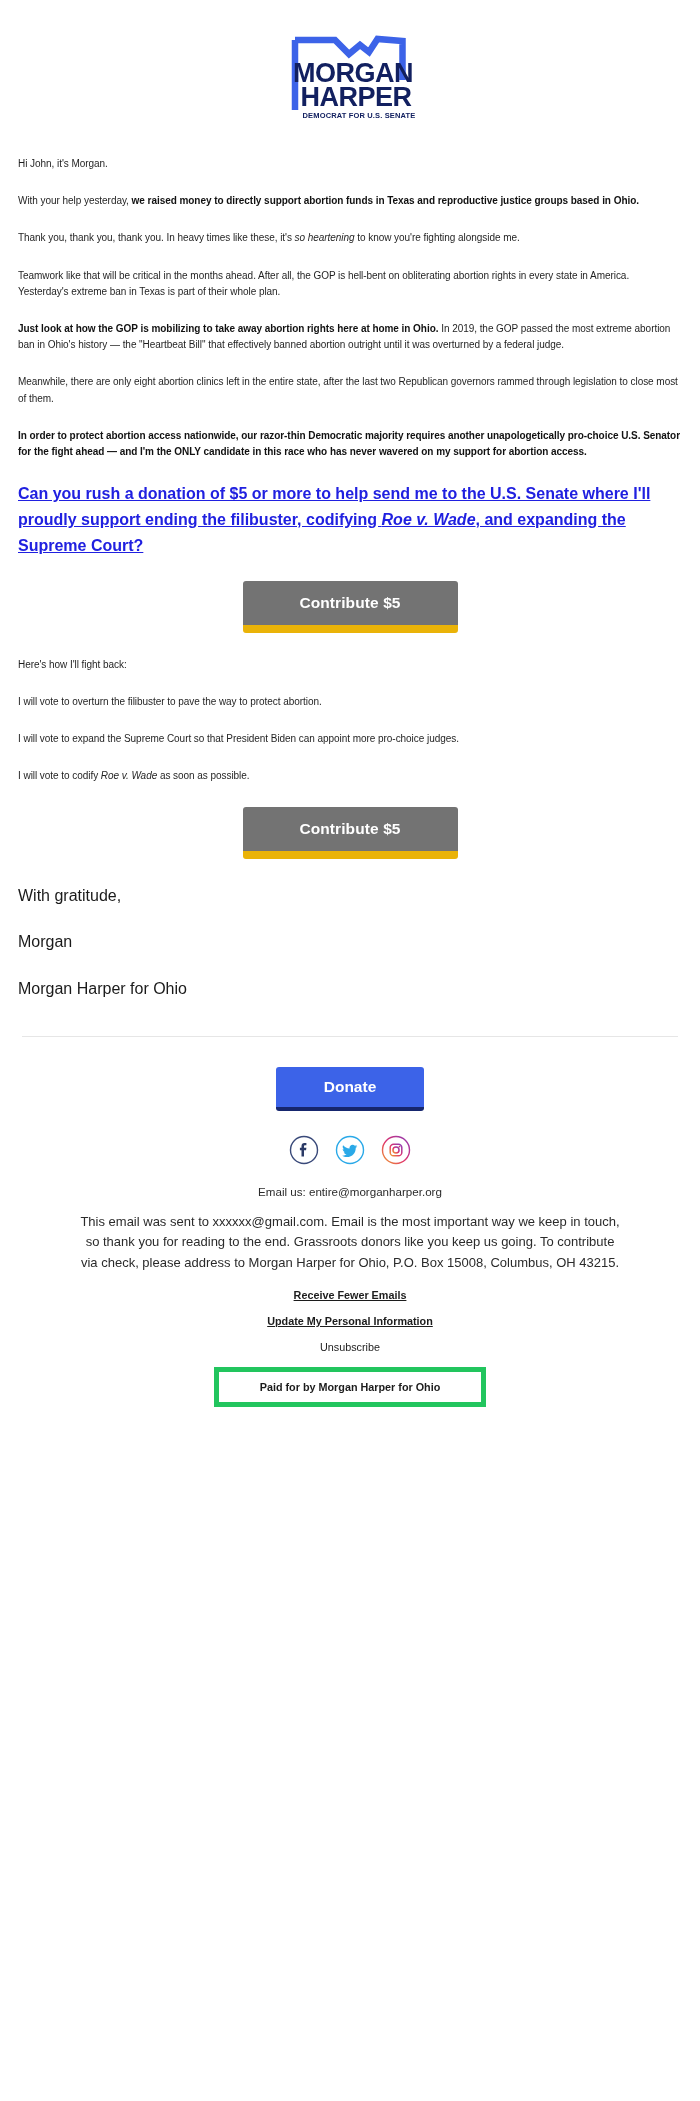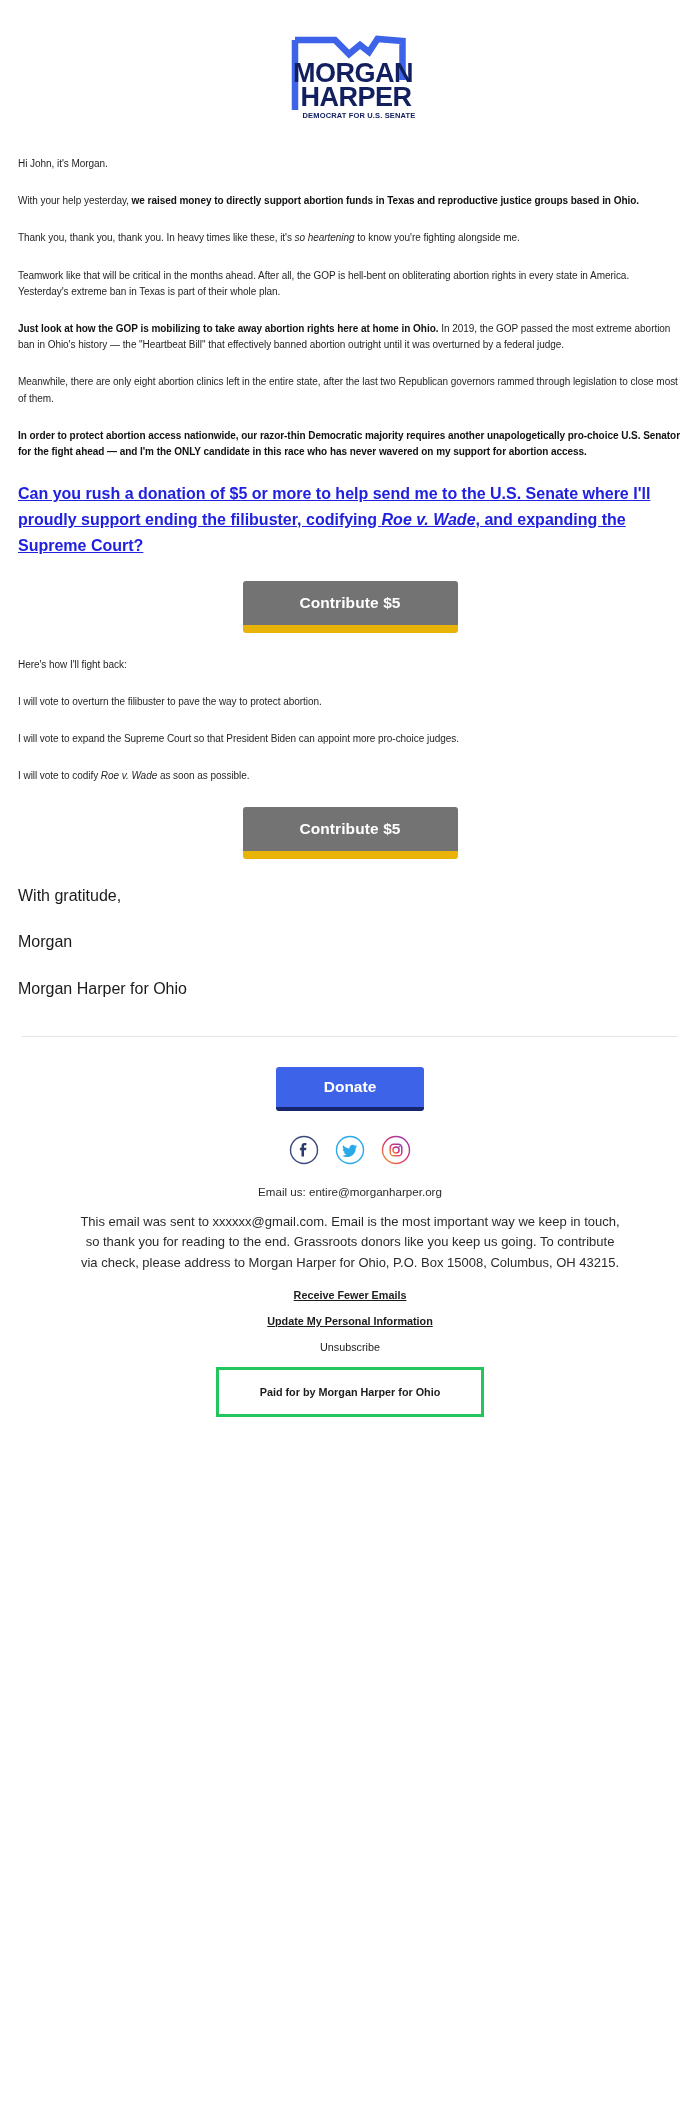--- a/index.html
+++ b/index.html
@@ -133,22 +133,22 @@
     text-decoration: underline;
     margin-bottom: 14px;
   }
   .footlink.plain {
     font-weight: normal;
     text-decoration: none;
   }
   .paidfor-row { text-align: center; margin-top: 6px; }
   .paidfor {
     display: inline-block;
-    border: 3px solid #22c55e;
-    padding: 16px 0;
+    border: 5px solid #22c55e;
+    padding: 9px 0;
     width: 262px;
     font-size: 10.8px;
     font-weight: bold;
     color: #1c1c1c;
     text-align: center;
   }
 </style>
 </head>
 <body>
 

